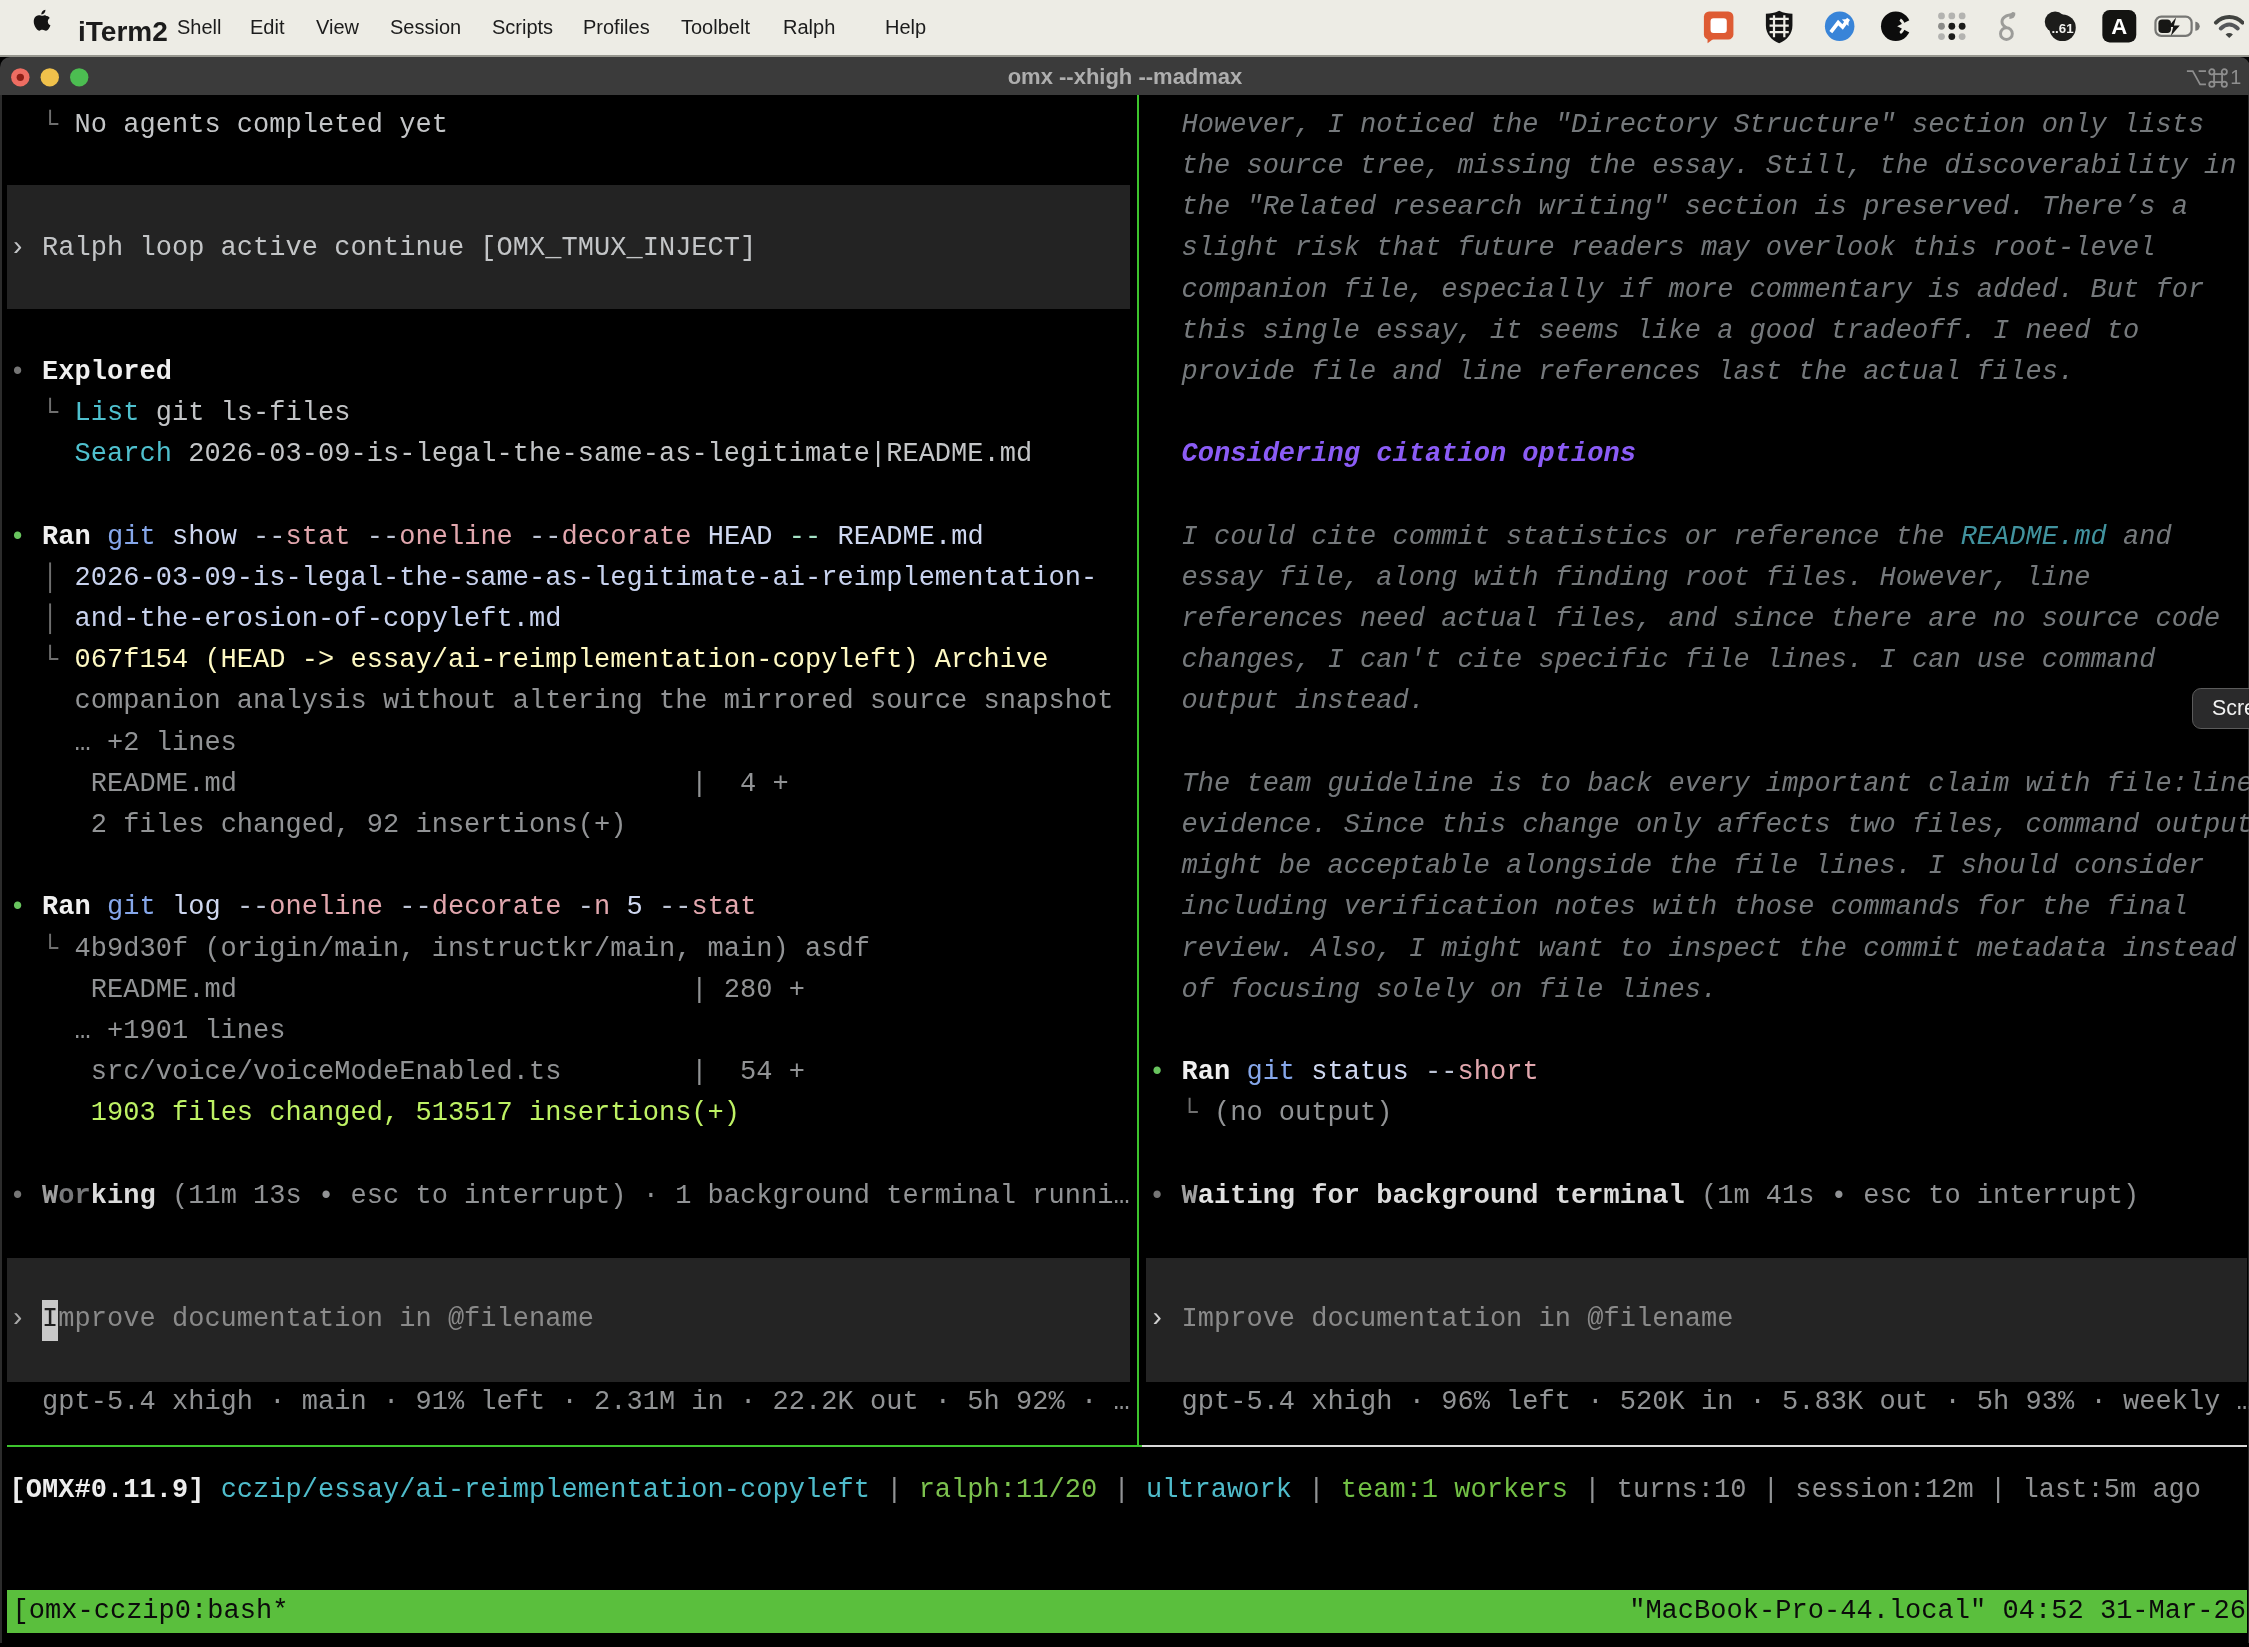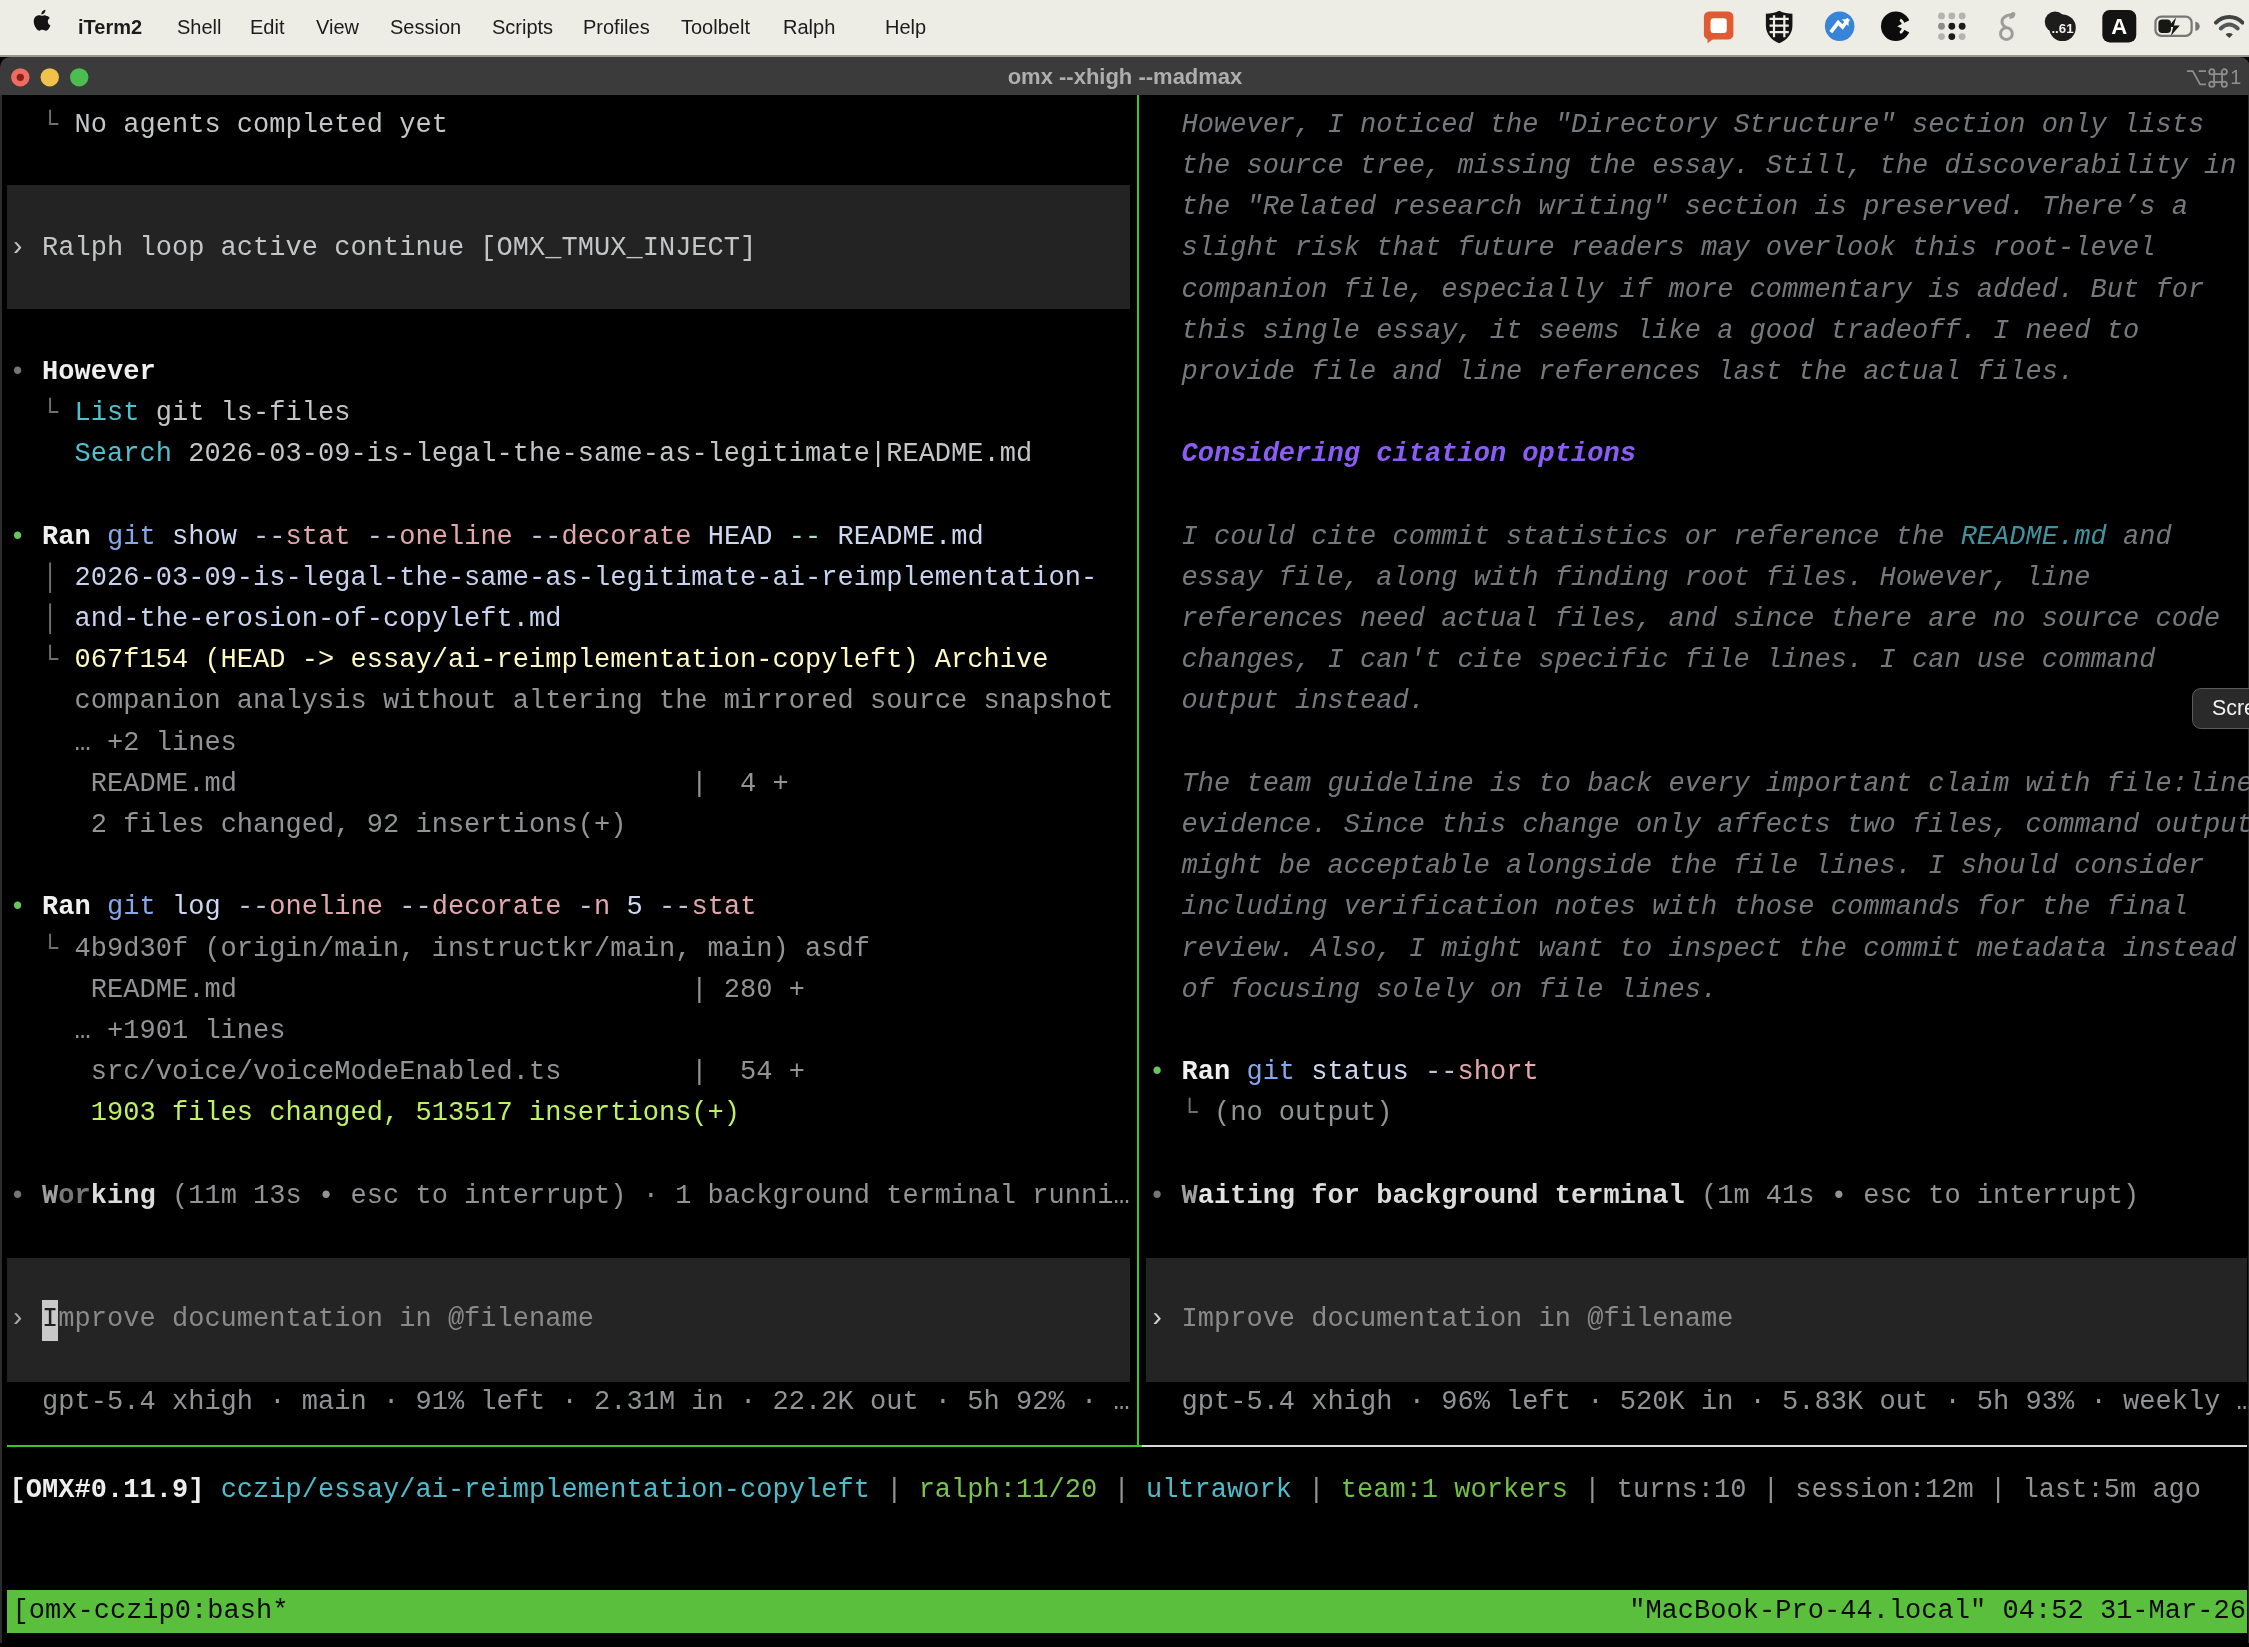--- a/index.html
+++ b/index.html
@@ -7,21 +7,21 @@
  font-size:27px;line-height:41px;height:41px;letter-spacing:0.03px;color:#c3c5c7}
 .abs{position:absolute}
 
 </style></head><body>
 <div class="abs" style="left:0;top:0;width:2250px;height:55px;background:#edece5"></div>
 <div class="abs" style="left:0;top:55px;width:2250px;height:2.2px;background:#97978f"></div>
 <svg class="abs" style="left:32px;top:8.9px" width="19" height="23.6" viewBox="0 0 26 32">
 <path fill="#141414" d="M18.5 8.2c-1.6.1-3.4 1-4.5 1-1.2 0-2.9-1-4.6-.9-2.4 0-4.6 1.4-5.8 3.5-2.5 4.3-.7 10.7 1.8 14.2 1.2 1.7 2.6 3.6 4.4 3.5 1.8-.1 2.4-1.1 4.6-1.1s2.7 1.1 4.6 1.1c1.9 0 3.1-1.7 4.3-3.4.9-1.3 1.5-2.6 1.9-4-4.1-1.7-4.9-7.7-.9-10-1.3-1.8-3.3-2.8-5.8-2.9z"></path>
 <path fill="#141414" d="M16.9 5.3c1-1.2 1.6-2.8 1.4-4.5-1.4.1-3 1-4 2.2-.9 1-1.7 2.7-1.5 4.3 1.6.1 3.1-.8 4.1-2z"></path>
   </svg>
-<div class="abs" style="left:78px;top:16px;font-family:'Liberation Sans',sans-serif;font-size:20px;font-weight:700;color:#1c1c1c">iTerm2</div>
+<div class="abs" style="left:78px;top:16px;font-family:'Liberation Sans',sans-serif;font-size:28px;font-weight:700;color:#1c1c1c">iTerm2</div>
 <div class="abs" style="left:177px;top:16px;font-family:'Liberation Sans',sans-serif;font-size:20px;font-weight:400;color:#1c1c1c">Shell</div>
 <div class="abs" style="left:250px;top:16px;font-family:'Liberation Sans',sans-serif;font-size:20px;font-weight:400;color:#1c1c1c">Edit</div>
 <div class="abs" style="left:316px;top:16px;font-family:'Liberation Sans',sans-serif;font-size:20px;font-weight:400;color:#1c1c1c">View</div>
 <div class="abs" style="left:390px;top:16px;font-family:'Liberation Sans',sans-serif;font-size:20px;font-weight:400;color:#1c1c1c">Session</div>
 <div class="abs" style="left:492px;top:16px;font-family:'Liberation Sans',sans-serif;font-size:20px;font-weight:400;color:#1c1c1c">Scripts</div>
 <div class="abs" style="left:583px;top:16px;font-family:'Liberation Sans',sans-serif;font-size:20px;font-weight:400;color:#1c1c1c">Profiles</div>
 <div class="abs" style="left:681px;top:16px;font-family:'Liberation Sans',sans-serif;font-size:20px;font-weight:400;color:#1c1c1c">Toolbelt</div>
 <div class="abs" style="left:783px;top:16px;font-family:'Liberation Sans',sans-serif;font-size:20px;font-weight:400;color:#1c1c1c">Ralph</div>
 <div class="abs" style="left:885px;top:16px;font-family:'Liberation Sans',sans-serif;font-size:20px;font-weight:400;color:#1c1c1c">Help</div>
 <svg class="abs" style="left:1698px;top:10.3px" width="546" height="34" viewBox="0 0 740 46">
@@ -107,21 +107,21 @@
 <div class="abs" style="left:0;top:95px;width:2.2px;height:1548px;background:#2c2c2c"></div>
 <div class="abs" style="left:2248px;top:95px;width:2.2px;height:1548px;background:#2c2c2c"></div>
 <div class="abs" style="left:7.4px;top:185px;width:1123px;height:124px;background:#232323"></div>
 <div class="abs" style="left:7.4px;top:1258px;width:1123px;height:124px;background:#242424"></div>
 <div class="abs" style="left:1146px;top:1258px;width:1101px;height:124px;background:#242424"></div>
 <div class="abs" style="left:1137px;top:95px;width:2.2px;height:1352px;background:#3dc42d"></div>
 <div class="abs" style="left:7.4px;top:1445px;width:1135px;height:2.2px;background:#3dc42d"></div>
 <div class="abs" style="left:1142px;top:1445px;width:1105px;height:2.2px;background:#d9d9d9"></div>
 <div class="ln" style="left:9.6px;top:105px;"><span style="color:#6f6f6f">  └ </span><span style="color:#c3c5c7">No agents completed yet</span></div>
 <div class="ln" style="left:9.6px;top:228px;"><span style="color:#c3c5c7">› </span><span style="color:#c3c5c7">Ralph loop active continue [OMX_TMUX_INJECT]</span></div>
-<div class="ln" style="left:9.6px;top:352px;"><span style="color:#757575">• </span><span style="color:#f0f0f0;font-weight:bold">However</span></div>
+<div class="ln" style="left:9.6px;top:352px;"><span style="color:#757575">• </span><span style="color:#f0f0f0;font-weight:bold">Explored</span></div>
 <div class="ln" style="left:9.6px;top:393px;"><span style="color:#6f6f6f">  └ </span><span style="color:#4fc0ce">List</span><span style="color:#c3c5c7"> git ls-files</span></div>
 <div class="ln" style="left:9.6px;top:434px;">    <span style="color:#4fc0ce">Search</span><span style="color:#c3c5c7"> 2026-03-09-is-legal-the-same-as-legitimate|README.md</span></div>
 <div class="ln" style="left:9.6px;top:517px;"><span style="color:#68c45e">• </span><span style="color:#f0f0f0;font-weight:bold">Ran</span> <span style="color:#86a7ea">git</span> <span style="color:#ced7f0">show</span> <span style="color:#bcc3d4">--</span><span style="color:#e2a7ae">stat</span> <span style="color:#bcc3d4">--</span><span style="color:#e2a7ae">oneline</span> <span style="color:#bcc3d4">--</span><span style="color:#e2a7ae">decorate</span> <span style="color:#ced7f0">HEAD</span> <span style="color:#a5e2c6">--</span> <span style="color:#ced7f0">README.md</span></div>
 <div class="ln" style="left:9.6px;top:558px;"><span style="color:#6f6f6f">  │ </span><span style="color:#c8d2ee">2026-03-09-is-legal-the-same-as-legitimate-ai-reimplementation-</span></div>
 <div class="ln" style="left:9.6px;top:599px;"><span style="color:#6f6f6f">  │ </span><span style="color:#c8d2ee">and-the-erosion-of-copyleft.md</span></div>
 <div class="ln" style="left:9.6px;top:640px;"><span style="color:#6f6f6f">  └ </span><span style="color:#fef9c3">067f154 (HEAD -&gt; essay/ai-reimplementation-copyleft) Archive</span></div>
 <div class="ln" style="left:9.6px;top:681px;">    <span style="color:#919395">companion analysis without altering the mirrored source snapshot</span></div>
 <div class="ln" style="left:9.6px;top:723px;">    <span style="color:#919395">… +2 lines</span></div>
 <div class="ln" style="left:9.6px;top:764px;">     <span style="color:#919395">README.md                            |  4 +</span></div>
 <div class="ln" style="left:9.6px;top:805px;">     <span style="color:#919395">2 files changed, 92 insertions(+)</span></div>

